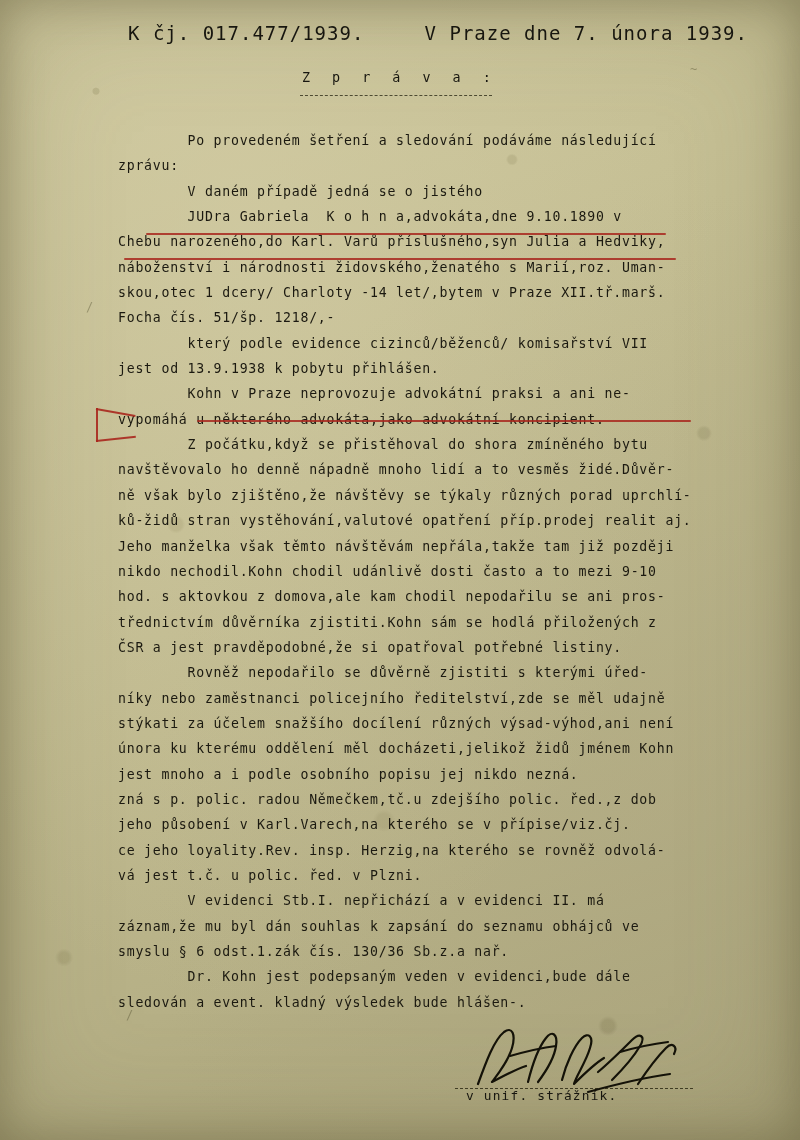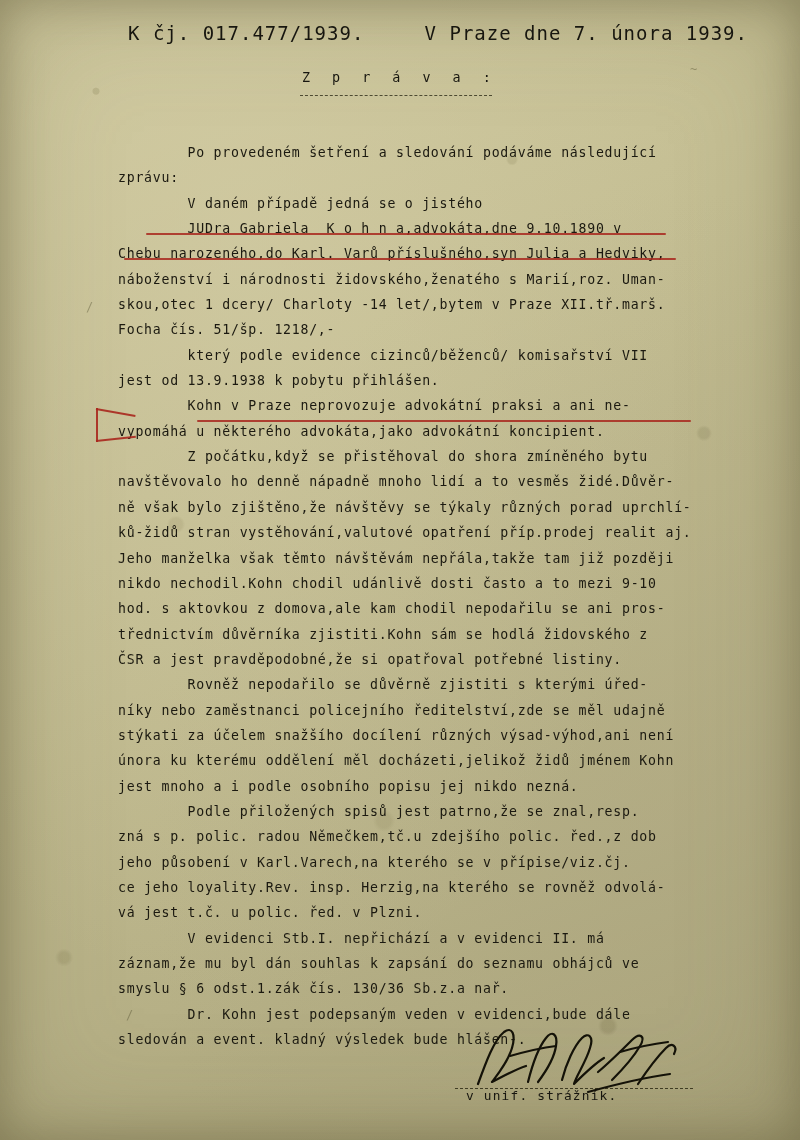--- a/index.html
+++ b/index.html
@@ -47,21 +47,21 @@
       inset 0 0 120px rgba(110,103,66,0.30);
   }
   .sheet {
     position: absolute;
     inset: 0;
     z-index: 3;
   }
   .body-block {
     position: absolute;
     left: 118px;
-    top: 140px;
+    top: 128px;
     width: 600px;
   }
   .body-block .line {
     white-space: pre;
     font-size: 13.2px;
     line-height: 25.35px;
     letter-spacing: 0.75px;
     color: #1b1910;
   }
   .header-row {
@@ -175,28 +175,27 @@
         <div class="line">jest od 13.9.1938 k pobytu přihlášen.</div>
         <div class="line">        Kohn v Praze neprovozuje advokátní praksi a ani ne-</div>
         <div class="line">vypomáhá u některého advokáta,jako advokátní koncipient.</div>
         <div class="line">        Z počátku,když se přistěhoval do shora zmíněného bytu</div>
         <div class="line">navštěvovalo ho denně nápadně mnoho lidí a to vesměs židé.Důvěr-</div>
         <div class="line">ně však bylo zjištěno,že návštěvy se týkaly různých porad uprchlí-</div>
         <div class="line">ků-židů stran vystěhování,valutové opatření příp.prodej realit aj.</div>
         <div class="line">Jeho manželka však těmto návštěvám nepřála,takže tam již později</div>
         <div class="line">nikdo nechodil.Kohn chodil udánlivě dosti často a to mezi 9-10</div>
         <div class="line">hod. s aktovkou z domova,ale kam chodil nepodařilu se ani pros-</div>
-        <div class="line">třednictvím důvěrníka zjistiti.Kohn sám se hodlá židovského z</div>
+        <div class="line">třednictvím důvěrníka zjistiti.Kohn sám se hodlá přiložených z</div>
         <div class="line">ČSR a jest pravděpodobné,že si opatřoval potřebné listiny.</div>
         <div class="line">        Rovněž nepodařilo se důvěrně zjistiti s kterými úřed-</div>
         <div class="line">níky nebo zaměstnanci policejního ředitelství,zde se měl udajně</div>
         <div class="line">stýkati za účelem snažšího docílení různých výsad-výhod,ani není</div>
         <div class="line">února ku kterému oddělení měl docházeti,jelikož židů jménem Kohn</div>
         <div class="line">jest mnoho a i podle osobního popisu jej nikdo nezná.</div>
-        <div class="line">        Podle přiložených spisů jest patrno,že se znal,resp.</div>
         <div class="line">zná s p. polic. radou Němečkem,tč.u zdejšího polic. řed.,z dob</div>
         <div class="line">jeho působení v Karl.Varech,na kterého se v přípise/viz.čj.</div>
         <div class="line">ce jeho loyality.Rev. insp. Herzig,na kterého se rovněž odvolá-</div>
         <div class="line">vá jest t.č. u polic. řed. v Plzni.</div>
         <div class="line">        V evidenci Stb.I. nepřichází a v evidenci II. má</div>
         <div class="line">záznam,že mu byl dán souhlas k zapsání do seznamu obhájců ve</div>
         <div class="line">smyslu § 6 odst.1.zák čís. 130/36 Sb.z.a nař.</div>
         <div class="line">        Dr. Kohn jest podepsaným veden v evidenci,bude dále</div>
         <div class="line">sledován a event. kladný výsledek bude hlášen-.</div>
       </div>

